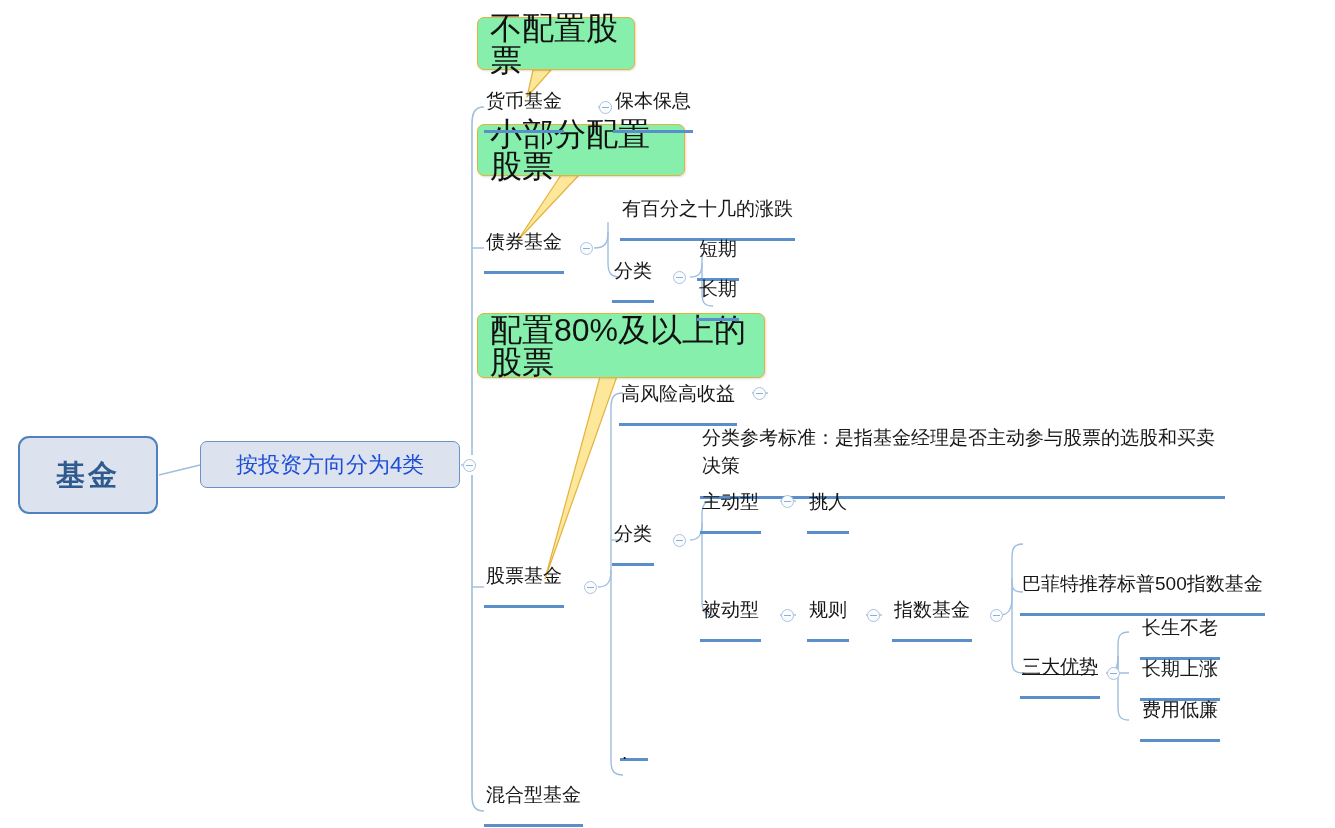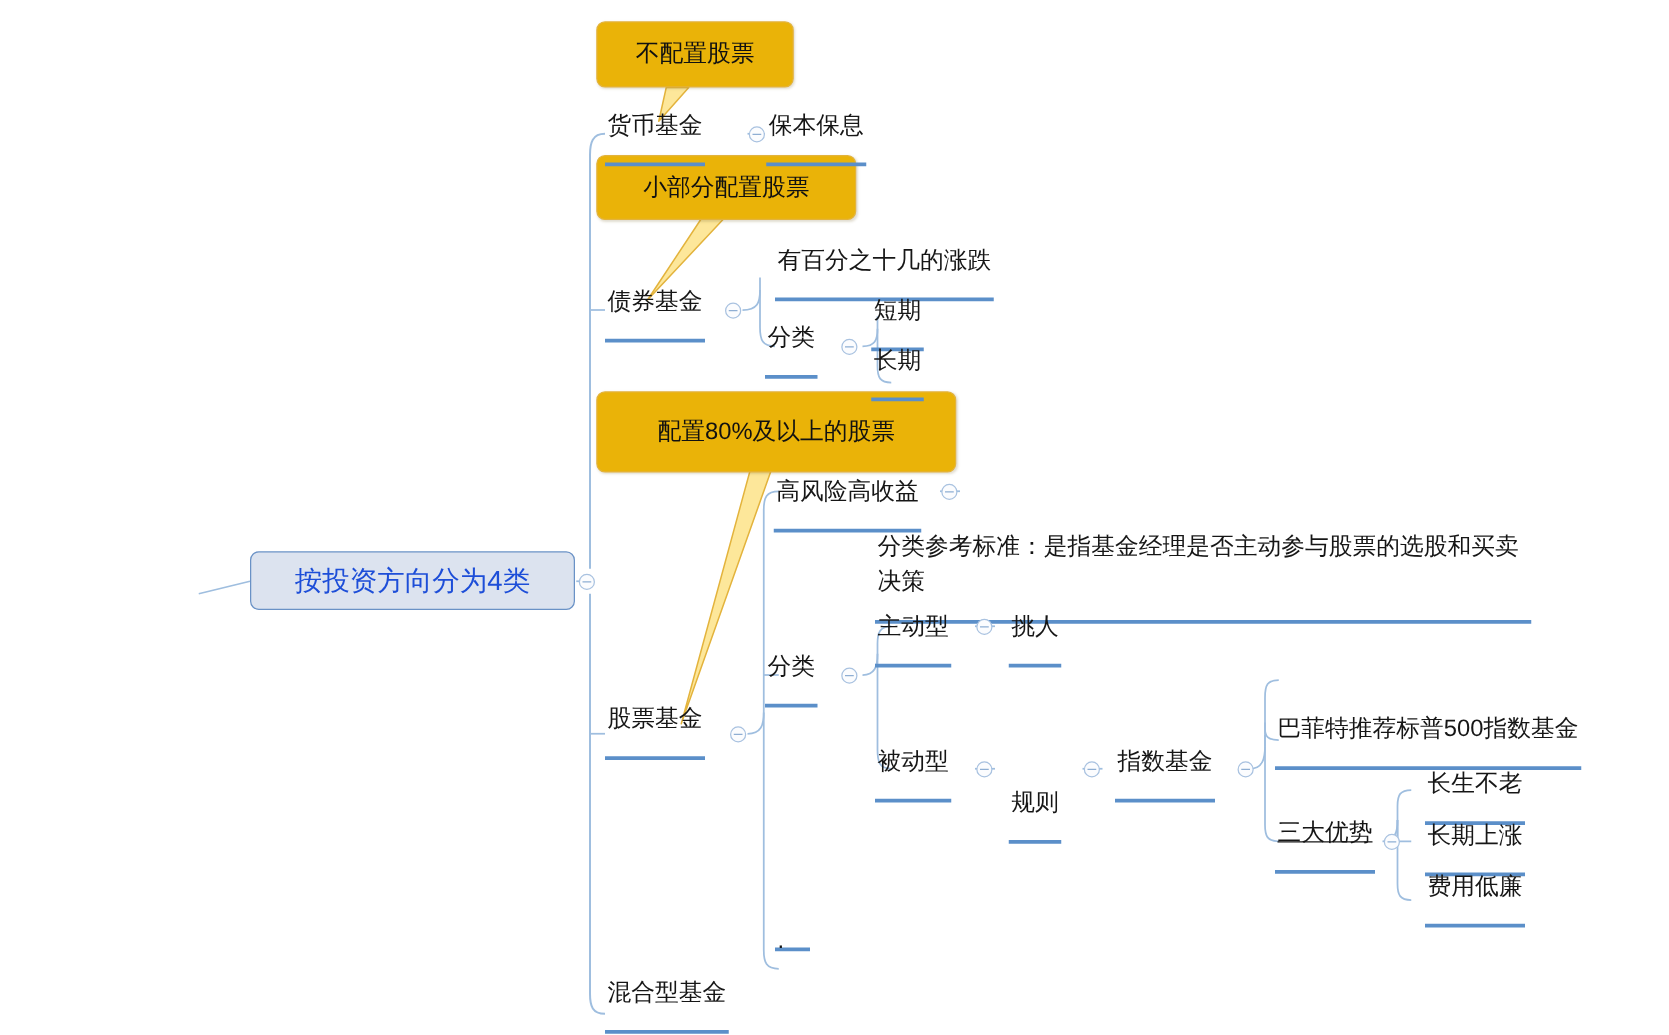--- a/index.html
+++ b/index.html
@@ -106,29 +106,29 @@
     top: 5px;
     width: 7px;
     height: 1px;
     background: #8FAEd3;
   }
 
   
   .callout {
     position: absolute;
     box-sizing: border-box;
-    background: #eab308;
+    background: #86efac;
     border: 1.5px solid #E3B33C;
     border-radius: 7px;
     color: #111111;
     display: flex;
     align-items: center;
     justify-content: center;
     padding: 0 12px;
-    font-size: 19px;
+    font-size: 32px;
     line-height: 1;
     box-shadow: 1px 1px 2px rgba(120, 100, 40, 0.22);
   }
 
   
   .dot-node {
     position: absolute;
     font-size: 19px;
     color: #161616;
     line-height: 10px;
@@ -205,20 +205,23 @@
     <path d="M1118,656 L1118,707
              C1118,716 1120,720 1129,720" fill="none" stroke="#9FBEDF" stroke-width="1.4"></path>
 
     <path d="M533,70 L551,70 L527,97 Z" fill="#FDE79A" stroke="#E3B33C" stroke-width="1.2" stroke-linejoin="round"></path>
 
     <path d="M561,175 L579,175 L518,240 Z" fill="#FDE79A" stroke="#E3B33C" stroke-width="1.2" stroke-linejoin="round"></path>
 
     <path d="M604,362 L622,362 L545,579 Z" fill="#FDE79A" stroke="#E3B33C" stroke-width="1.2" stroke-linejoin="round"></path>
   </svg>
 
+  <div class="root-node">
+    <span class="txt">基金</span>
+  </div>
 
   <div class="box-node">
     <span class="txt">按投资方向分为4类</span>
   </div>
   <div class="collapse-badge" style="left:463px; top:459px;"></div>
 
   <div class="callout" style="left:477px; top:17px; width:158px; height:53px;">
     <span>不配置股票</span>
   </div>
 
@@ -256,21 +259,21 @@
   <div class="topic" style="left:612px; top:521px;">分类</div>
   <div class="collapse-badge" style="left:673px; top:534px;"></div>
 
   <div class="topic" style="left:700px; top:489px;">主动型</div>
   <div class="collapse-badge" style="left:781px; top:495px;"></div>
   <div class="topic" style="left:807px; top:489px;">挑人</div>
 
   <div class="topic" style="left:700px; top:597px;">被动型</div>
   <div class="collapse-badge" style="left:781px; top:609px;"></div>
 
-  <div class="topic" style="left:807px; top:630px;">规则</div>
+  <div class="topic" style="left:807px; top:597px;">规则</div>
   <div class="collapse-badge" style="left:867px; top:609px;"></div>
 
   <div class="topic" style="left:892px; top:597px;">指数基金</div>
   <div class="collapse-badge" style="left:990px; top:609px;"></div>
 
   <div class="topic" style="left:1020px; top:571px;">巴菲特推荐标普500指数基金</div>
 
   <div class="topic" style="left:1020px; top:654px;text-decoration:underline;">三大优势</div>
   <div class="collapse-badge" style="left:1107px; top:667px;"></div>
 

